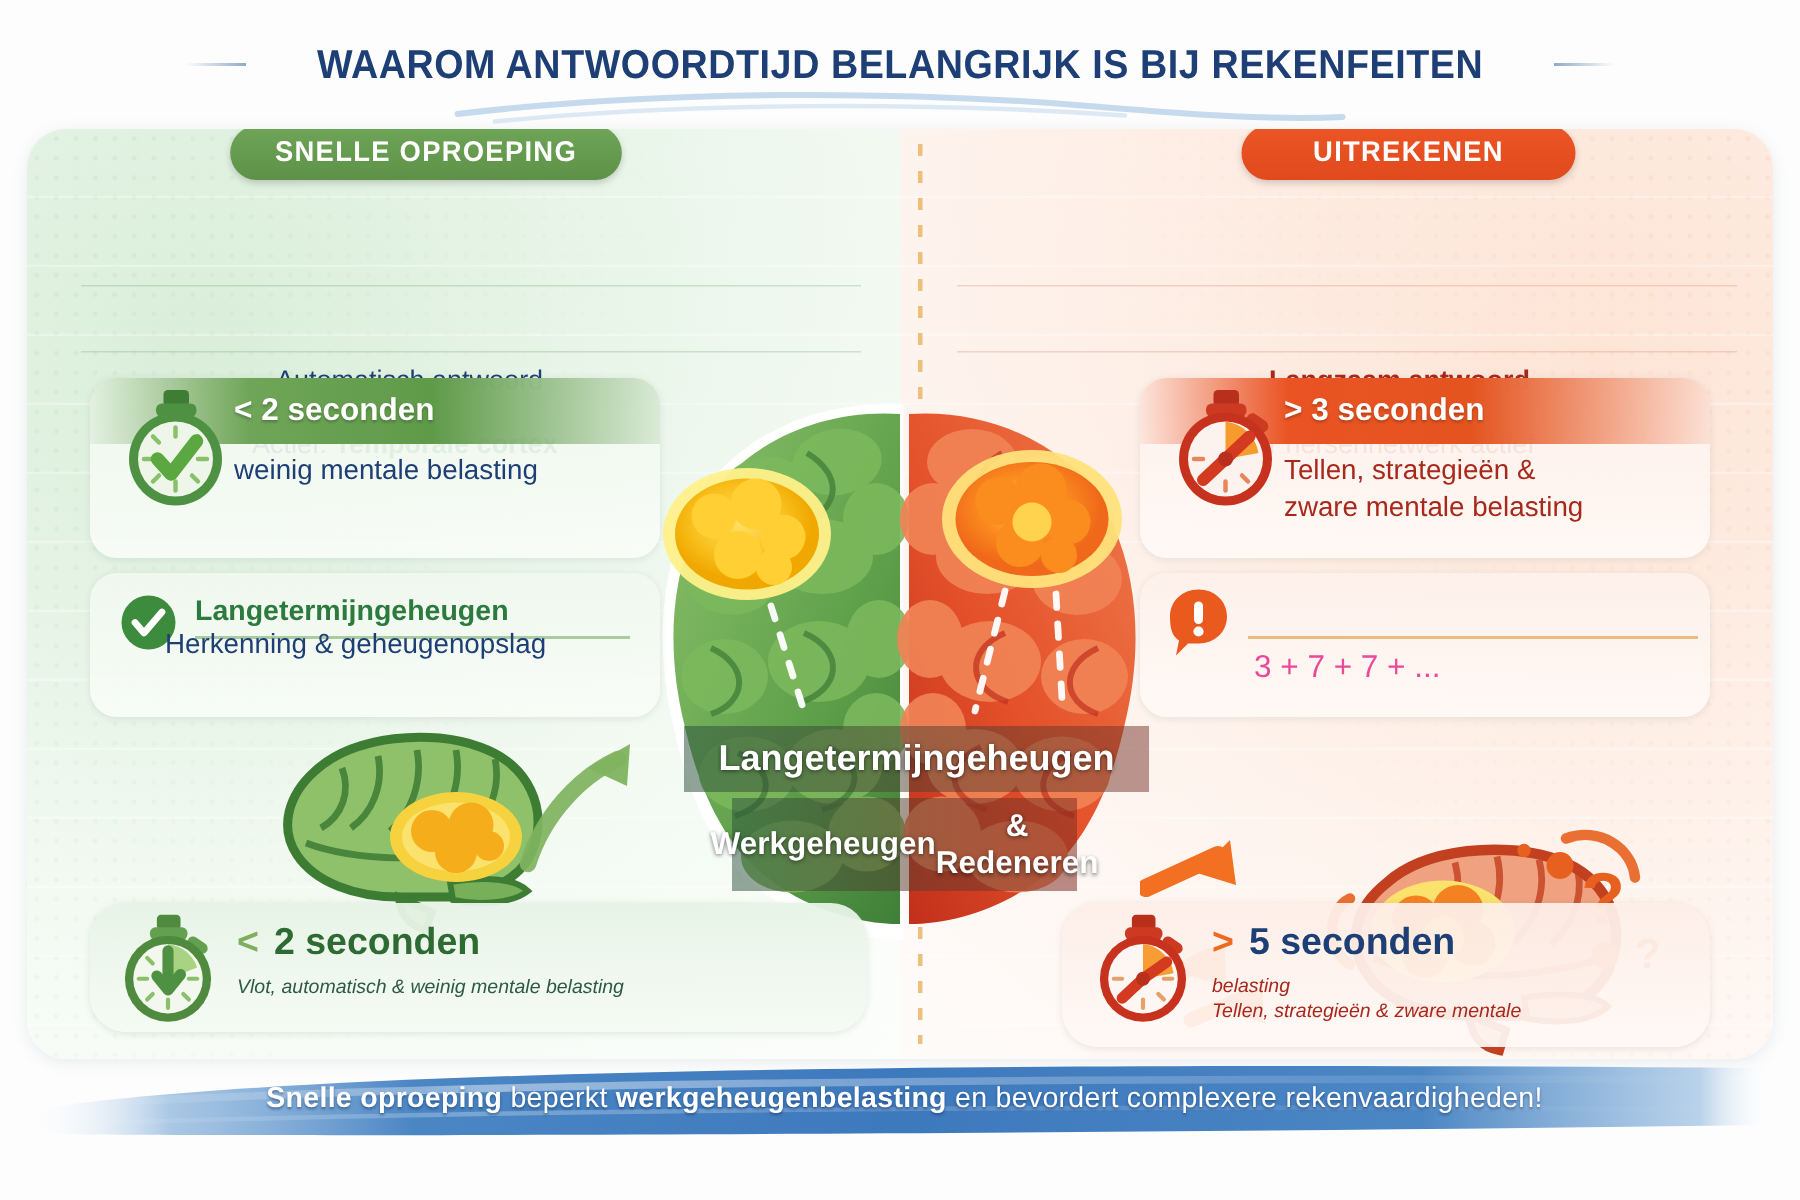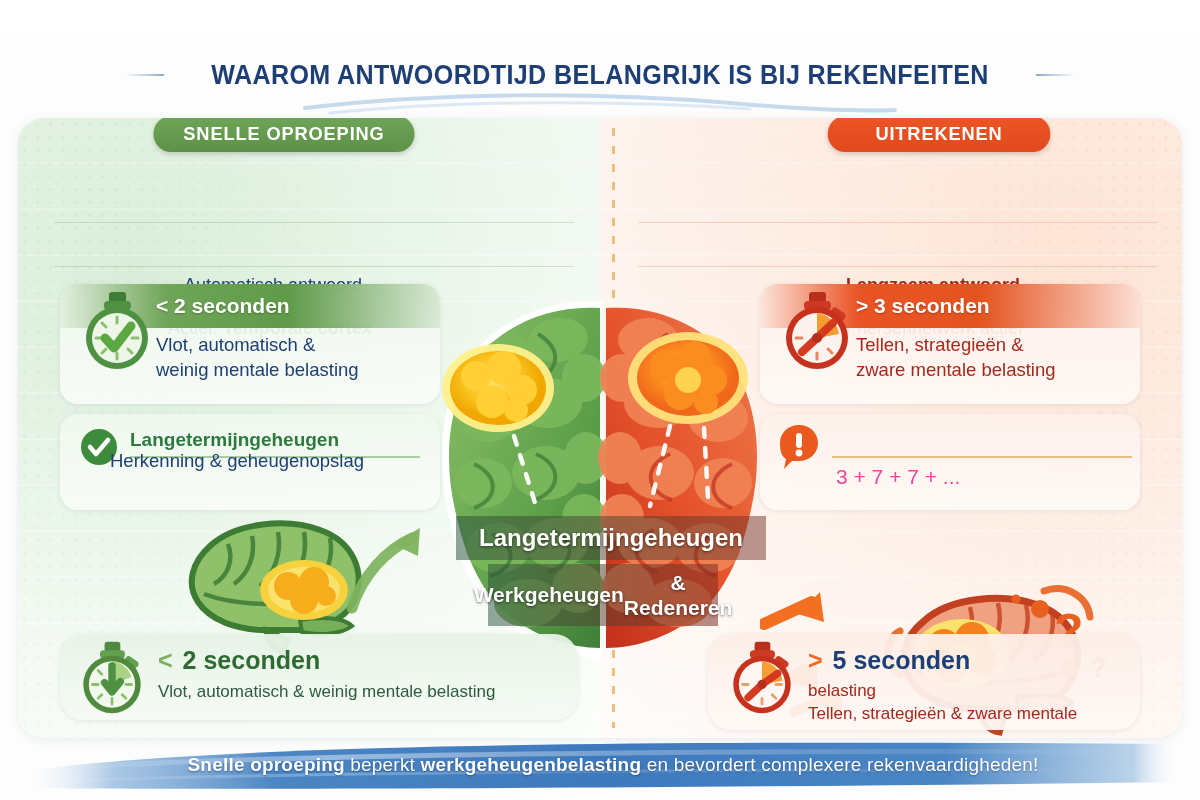--- a/index.html
+++ b/index.html
@@ -2,21 +2,21 @@
 <html><head>
 <meta charset="utf-8">
 <style>
   html,body{margin:0;padding:0;}
   body{
     width:1200px;height:800px;overflow:hidden;
     background:#ffffff;
     font-family:"Liberation Sans", sans-serif;
     position:relative;
   }
-  .stage{position:absolute;inset:0;background:#fdfdfd;margin-top:32px;}
+  .stage{position:absolute;inset:0;background:#fdfdfd;}
 
   
   .title-row{
     position:absolute;left:0;top:20px;width:1200px;height:46px;
     display:flex;align-items:center;justify-content:center;gap:18px;
   }
   .title-rule{height:2px;width:40px;background:linear-gradient(90deg,rgba(140,170,205,0),#8fabc9);}
   .title-rule.right{background:linear-gradient(90deg,#8fabc9,rgba(140,170,205,0));}
   .title-text{
     font-size:27px;font-weight:bold;letter-spacing:.4px;
@@ -109,26 +109,26 @@
   .cl1{left:438px;top:398px;width:310px;height:44px;font-size:24px;
     background:linear-gradient(90deg,rgba(40,80,60,.52),rgba(120,50,40,.50));}
   .cl2{left:470px;top:446px;width:230px;height:62px;font-size:21px;line-height:1.2;text-align:center;
     background:linear-gradient(90deg,rgba(40,80,60,.50),rgba(130,45,35,.55));flex-direction:row;}
 
   
   .bcard{position:absolute;border-radius:24px;}
   .bcard.g{background:linear-gradient(180deg,rgba(231,243,230,.95),rgba(245,251,244,.92));box-shadow:0 1px 5px rgba(100,130,105,.16);}
   .bcard.r{background:linear-gradient(180deg,rgba(253,238,231,.95),rgba(255,249,246,.92));box-shadow:0 1px 5px rgba(150,110,95,.16);}
   .bhead{position:absolute;font-size:25px;font-weight:bold;white-space:nowrap;}
-  .bsub{position:absolute;font-size:17px;line-height:1.33;}
+  .bsub{position:absolute;font-size:13px;line-height:1.33;font-style:italic;}
 
   
   .banner{position:absolute;left:20px;top:706px;width:1160px;height:54px;}
   .banner-txt{
-    position:absolute;left:13px;top:0;width:1160px;height:54px;
+    position:absolute;left:3px;top:0;width:1160px;height:54px;
     display:flex;align-items:center;justify-content:center;
     color:#fff;font-size:19px;letter-spacing:.2px;
     text-shadow:0 1px 2px rgba(20,50,95,.55);
   }
   .banner-txt b{font-weight:bold;}
   .nowrap{white-space:nowrap;}
 </style>
 </head>
 <body>
 
@@ -363,21 +363,20 @@
       <b>Temporale cortex</b>
     </div>
     <div class="subline sub1r">Langzaam antwoord</div>
     <div class="subline sub2r">Groter hersennetwerk actief</div>
 
     <div class="card green-c" style="left:42px;top:166px;width:380px;height:120px">
       <div class="band g">
         <span class="band-txt">&lt; 2 seconden</span>
       </div>
       <div class="card-body navy">
-        <div>Vlot, automatisch &amp;</div>
         <div>weinig mentale belasting</div>
       </div>
     </div>
     <svg class="sw" style="left:58px;top:172px;width:82px;height:82px" viewBox="0 0 82 82">
       <rect x="33" y="2" width="17" height="11" rx="3" fill="#3f7c36"></rect>
       <rect x="28" y="11" width="27" height="9" rx="4" fill="#4f9142"></rect>
       <circle cx="41" cy="48" r="31" fill="#4f9142"></circle>
       <circle cx="41" cy="48" r="25" fill="#eef6ea"></circle>
       <g stroke="#8bc06a" stroke-width="3" stroke-linecap="round">
         <line x1="41" y1="27" x2="41" y2="33"></line>

